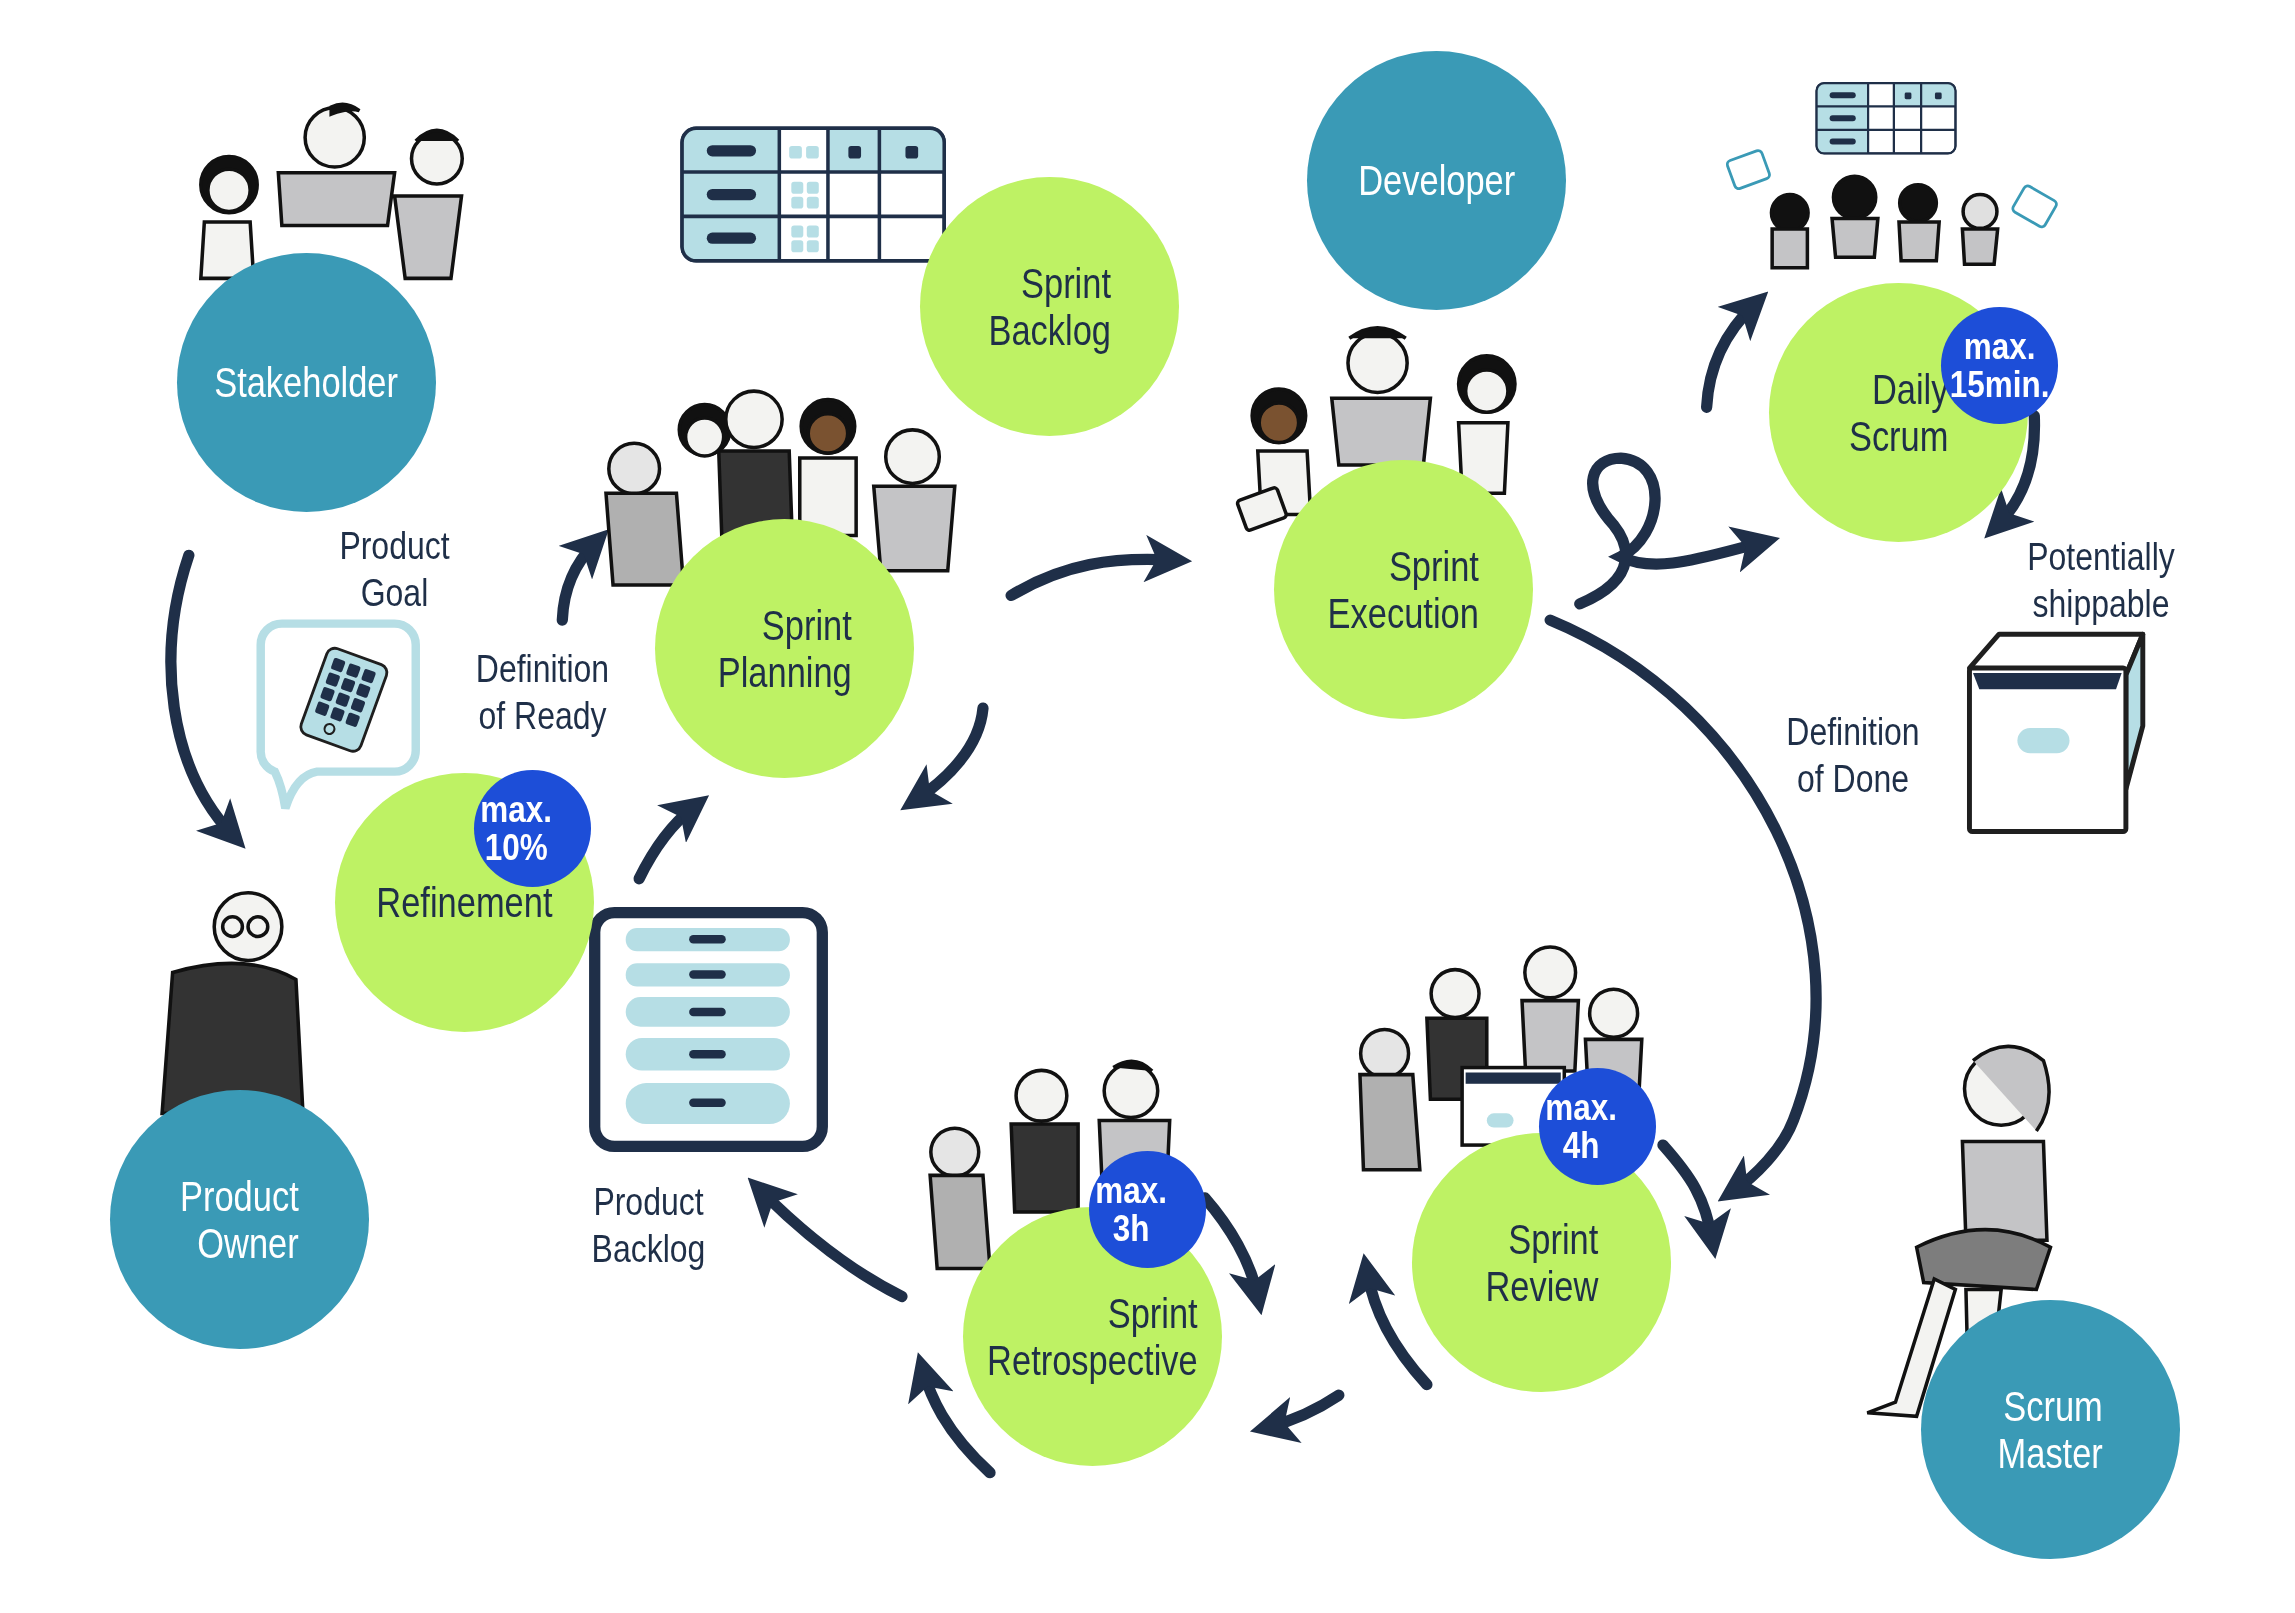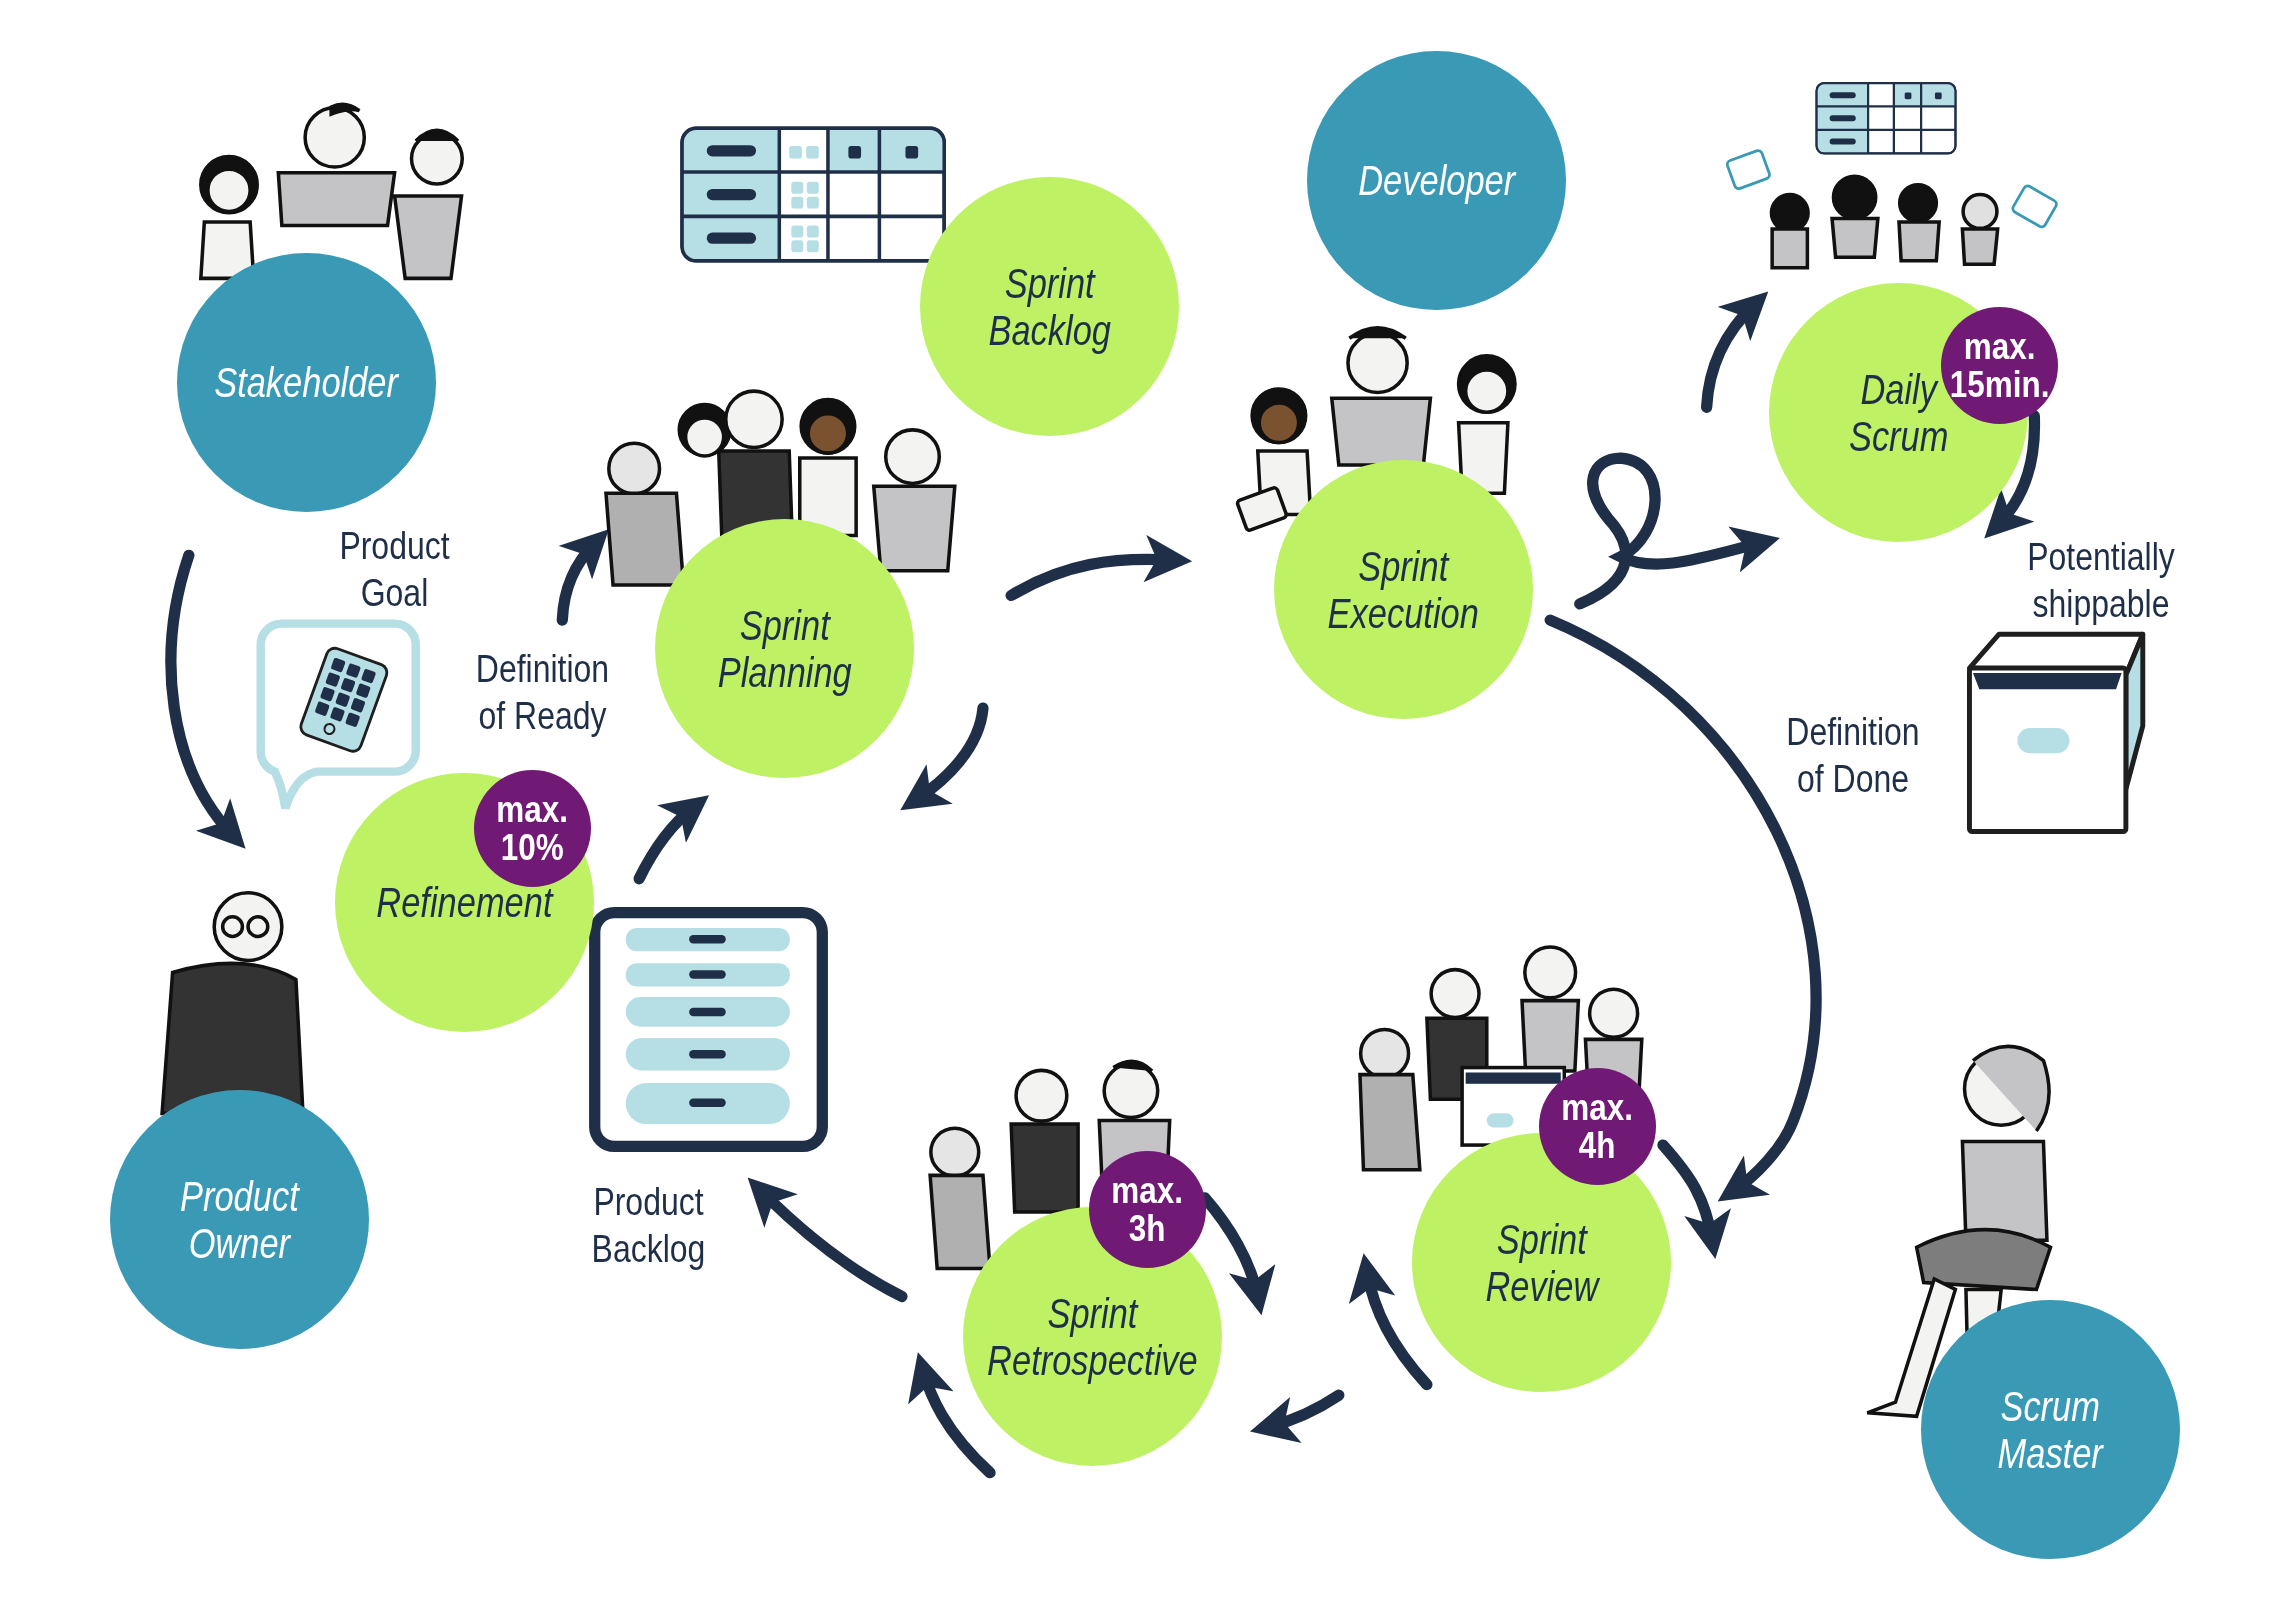--- a/index.html
+++ b/index.html
@@ -1,26 +1,26 @@
 <!DOCTYPE html>
 <html style="font-size:11.3px"><head>
 <meta charset="utf-8">
 <style>
   html, body { margin: 0; padding: 0; background: #ffffff; }
   body { width: 2295px; height: 1613px; position: relative; overflow: hidden;
          font-family: "Liberation Sans", "DejaVu Sans", sans-serif; }
   #canvas { position: absolute; left: 0; top: 0; width: 2295px; height: 1613px; }
   .node { position: absolute; border-radius: 50%; display: flex; align-items: center;
-          justify-content: center; text-align: center; font-style: italic; }
+          justify-content: center; text-align: right; }
   .node.role { background: #3a9ab6; color: #ffffff; }
   .node.event { background: #bef264; color: #1f2f48; }
   .node .lbl { font-size: 42px; line-height: 47px; white-space: pre-line;
                transform: scaleX(0.82); display: inline-block; }
-  .badge { position: absolute; border-radius: 50%; background: #701a75; color: #fff;
-           display: flex; align-items: center; justify-content: center; text-align: center; }
+  .badge { position: absolute; border-radius: 50%; background: #1d4ed8; color: #fff;
+           display: flex; align-items: center; justify-content: flex-start; text-align: center; }
   .badge .lbl { font-size: 37px; line-height: 38px; font-weight: bold; white-space: pre-line;
                 transform: scaleX(0.85); display: inline-block; }
   .free-label { position: absolute; color: #1f2f48; font-size: 39px; line-height: 47px;
                 text-align: center; white-space: pre-line; transform: scaleX(0.82); transform-origin: center; }
 </style>
 </head>
 <body>
 
 <div id="canvas">
 

